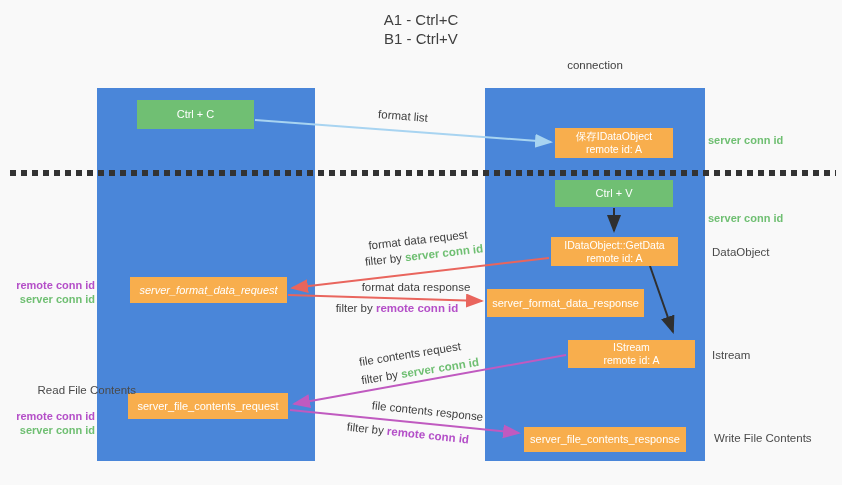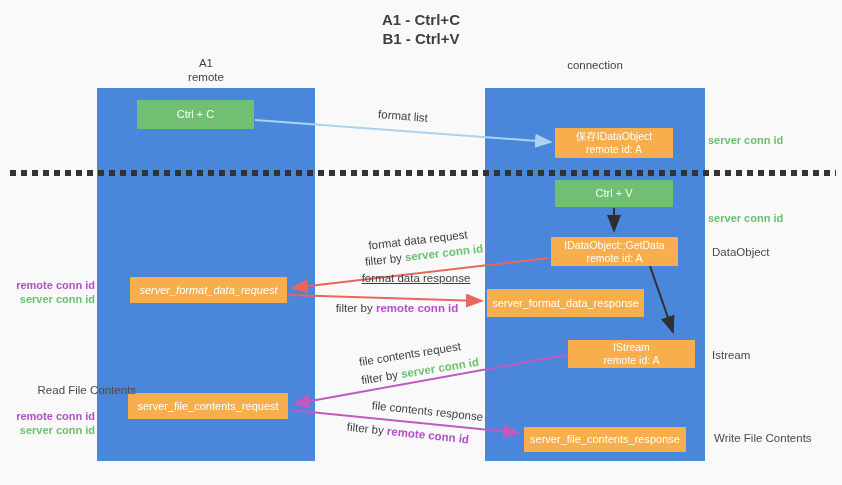--- a/index.html
+++ b/index.html
@@ -4,21 +4,21 @@
 <style>
   :root{
     --background:#f9f9f9; --panel-blue:#4a86d9; --box-green:#70bf73; --box-orange:#f8ae4d;
     --arrow-lightblue:#a8d4f1; --arrow-red:#e9655d; --arrow-purple:#c05ac0; --arrow-black:#2f2f2f;
     --label-green:#6fbf72; --label-purple:#b44fc8; --text-dark:#3f3f3f; --divider-dark:#333333;
   }
   html,body{margin:0;padding:0;}
   body{background:var(--background); font-family:"Liberation Sans", sans-serif;}
   .canvas{position:relative; width:842px; height:485px; background:var(--background); overflow:hidden;}
   .abs{position:absolute;}
-  .title{top:10px; left:0; width:842px; text-align:center; font-size:15px; line-height:19px; color:var(--text-dark);font-weight:bold;}
+  .title{top:10px; left:0; width:842px; text-align:center; font-size:15px; line-height:19px; color:var(--text-dark);}
   .col-header{text-align:center; font-size:11.5px; line-height:14px; color:var(--text-dark);}
   .panel{background:var(--panel-blue);}
   .divider{background:repeating-linear-gradient(to right, var(--divider-dark) 0 6px, transparent 6px 11px);}
   .node{color:#ffffff; display:flex; flex-direction:column; align-items:center; justify-content:center; text-align:center; font-size:11px; line-height:13px;}
   .node.green{background:var(--box-green);}
   .node.orange{background:var(--box-orange);}
   .node .l2{font-size:10.5px;}
   .flow-label{font-size:11.5px; color:var(--text-dark); white-space:nowrap; text-align:center; transform-origin:center;}
   .flow-label b.green{color:var(--label-green); font-weight:bold;}
   .flow-label b.purple{color:var(--label-purple); font-weight:bold;}
@@ -39,24 +39,20 @@
 </head>
 <body>
 
 <div class="canvas">
 
   <div class="abs title">
     <div>A1 - Ctrl+C</div>
     <div>B1 - Ctrl+V</div>
   </div>
 
-  <div class="abs col-header" style="left:97px; top:56px; width:218px;">
-    <div>A1</div>
-    <div>remote</div>
-  </div>
   <div class="abs col-header" style="left:485px; top:58px; width:220px;">
     <div>connection</div>
   </div>
 
   <div class="abs panel" style="left:97px; top:88px; width:218px; height:373px;"></div>
   <div class="abs panel" style="left:485px; top:88px; width:220px; height:373px;"></div>
 
   <div class="abs divider" style="left:10px; top:170px; width:826px; height:6px;"></div>
 
   <svg class="arrows" viewBox="0 0 842 485">
@@ -114,21 +110,21 @@
     <div>server_file_contents_response</div>
   </div>
 
   <div class="abs flow-label" style="left:353px; top:110px; width:100px; transform:rotate(4.5deg);">format list</div>
 
   <div class="abs flow-label" style="left:363px; top:234px; width:110px; transform:rotate(-6.5deg);">format data request</div>
   <div class="abs flow-label" style="left:354px; top:249px; width:140px; transform:rotate(-6.5deg);">
     <span>filter by </span><b class="green">server conn id</b>
   </div>
 
-  <div class="abs flow-label" style="left:361px; top:272px; width:110px;text-decoration:underline;">format data response</div>
+  <div class="abs flow-label" style="left:361px; top:281px; width:110px;">format data response</div>
   <div class="abs flow-label" style="left:327px; top:302px; width:140px;">
     <span>filter by </span><b class="purple">remote conn id</b>
   </div>
 
   <div class="abs flow-label" style="left:355px; top:348px; width:110px; transform:rotate(-9deg);">file contents request</div>
   <div class="abs flow-label" style="left:350px; top:365px; width:140px; transform:rotate(-9deg);">
     <span>filter by </span><b class="green">server conn id</b>
   </div>
 
   <div class="abs flow-label" style="left:370px; top:405px; width:115px; transform:rotate(6deg);">file contents response</div>

